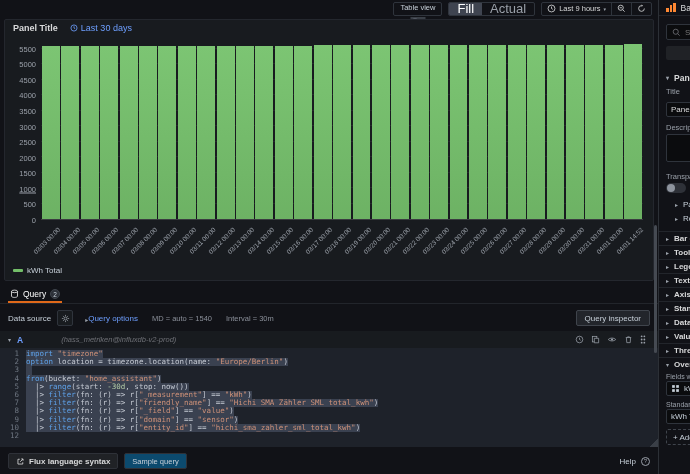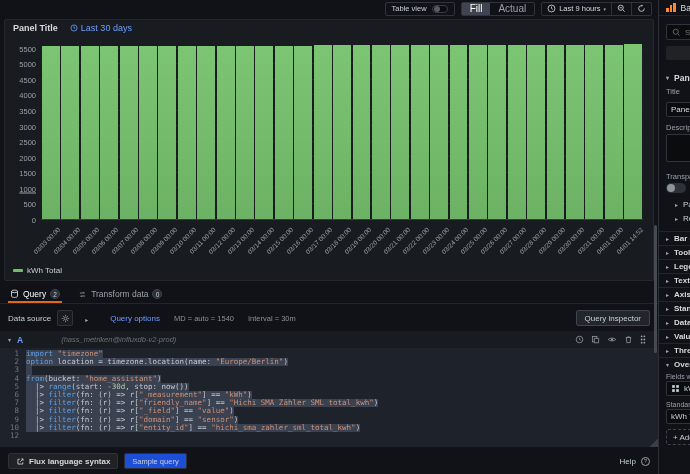--- a/index.html
+++ b/index.html
@@ -5,25 +5,25 @@
   * { margin:0; padding:0; box-sizing:border-box; }
   html,body { width:690px; height:474px; overflow:hidden; background:#111217;
               font-family:"Liberation Sans", sans-serif; color:#d8d9da; }
   .app { position:relative; width:690px; height:474px; background:#111217; }
   .main { position:absolute; left:0; top:0; width:658px; height:474px; }
 
   
   .toolbar { position:absolute; top:0; left:0; right:0; height:17px;
              display:flex; align-items:center; justify-content:flex-end; gap:6px; padding-right:6px; }
   .tb-group { display:flex; align-items:center; gap:5px; border:1px solid #2f343c; border-radius:2px;
-              height:14px; padding:0 6px; font-size:7.5px; color:#c7d0d9; }
+              height:14px; padding:0 6px; font-size:7.5px; color:#c7d0d9;flex-direction:column; }
   .switch { width:16px; height:8px; border-radius:5px; background:#0b0c0e; border:1px solid #3a3f47; position:relative; }
   .switch .knob { position:absolute; left:1px; top:0.5px; width:6px; height:6px; border-radius:50%; background:#565b66; }
   .tb-seg { display:flex; border:1px solid #2f343c; border-radius:2px; height:14px; overflow:hidden; }
-  .seg-btn { font-size:10px; color:#9aa0a9; padding:0 8px; display:flex; align-items:center; }
+  .seg-btn { font-size:13px; color:#9aa0a9; padding:0 8px; display:flex; align-items:center; }
   .seg-btn.active { background:#3f4450; color:#fff; }
   .tb-right { display:flex; border:1px solid #2f343c; border-radius:2px; height:14px; }
   .tb-btn { display:flex; align-items:center; gap:3px; padding:0 5px; font-size:7.5px; color:#d8d9da;
             border-right:1px solid #2f343c; }
   .tb-btn:last-child { border-right:none; }
   .caret { font-size:5px; color:#9aa0a9; }
   svg.ic { display:block; }
 
   
   .panel { position:absolute; left:4px; right:4px; top:19px; height:262px;
@@ -55,21 +55,21 @@
   .tab.active::after { content:""; position:absolute; left:-2px; right:-2px; bottom:0; height:2px; background:#e0691a; }
   .badge { min-width:10px; height:10px; border-radius:6px; background:#2d3139; border:1px solid #3f444c;
            color:#c7d0d9; font-size:6.5px; display:flex; align-items:center; justify-content:center; padding:0 2px; }
   .ds-row { position:absolute; top:307px; left:0; right:0; height:22px; display:flex; align-items:center;
             gap:6px; padding:0 8px; }
   .ds-label { font-size:8px; color:#c7d0d9; }
   .ds-select { display:flex; align-items:center; gap:4px; height:16px; padding:0 5px; background:#0b0c0e;
                border:1px solid #2f343c; border-radius:2px; font-size:8px; color:#c7d0d9; }
   .icon-btn { width:16px; height:16px; border:1px solid #2f343c; border-radius:2px; background:#181b1f;
               display:flex; align-items:center; justify-content:center; color:#9aa0a9; }
-  .qo { display:flex; align-items:flex-end; gap:22px; margin-left:6px; }
+  .qo { display:flex; align-items:flex-end; gap:0; margin-left:6px; }
   .qo .chev { color:#9aa0a9; font-size:6px; }
   .qo-label { font-size:8px; color:#6e9fff; }
   .qo-meta { font-size:7.5px; color:#8a8f99; margin-left:8px; }
   .spacer { flex:1; }
   .btn-secondary { height:16px; padding:0 8px; display:flex; align-items:center; font-size:8px; color:#c7d0d9;
                    background:#22252b; border:1px solid #3f444c; border-radius:2px; }
 
   .q-card { position:absolute; top:331px; left:0; right:0; height:116px; background:#181b1f; }
   .q-header { height:17px; display:flex; align-items:center; gap:6px; padding:0 8px; }
   .q-header .chev { font-size:6px; color:#9aa0a9; }
@@ -86,21 +86,21 @@
   .tk-s { color:#ce9178; }
   .tk-n { color:#b5cea8; }
   .tk-p { color:#c5cad3; }
   .resize-corner { position:absolute; right:0; bottom:0; width:9px; height:9px;
                    background:linear-gradient(135deg, transparent 55%, #3a3f47 55%); }
 
   .editor-footer { position:absolute; top:450px; left:0; right:0; height:22px; display:flex;
                    align-items:center; gap:6px; padding:0 8px; }
   .btn { display:flex; align-items:center; gap:4px; height:16px; padding:0 7px; background:#202226;
          border:1px solid #2e3138; border-radius:2px; font-size:8px; font-weight:bold; color:#d8d9da; }
-  .btn-sm { height:16px; padding:0 7px; display:flex; align-items:center; background:#1d4ed8;
+  .btn-sm { height:16px; padding:0 7px; display:flex; align-items:center; background:#0c4a6e;
             border:1px solid #2e3138; border-radius:2px; font-size:7.5px; color:#c7d0d9;text-align:center; }
   .help-btn { font-size:8px; color:#c7d0d9; display:flex; align-items:center; gap:5px; }
   .qmark { width:9px; height:9px; border:1px solid #9aa0a9; border-radius:50%; color:#9aa0a9;
            font-size:6px; display:flex; align-items:center; justify-content:center; }
 
   .scroll-thumb { position:absolute; right:1px; top:225px; width:3px; height:128px; background:#454a52; border-radius:2px; }
 
   
   .sidebar { position:absolute; left:658px; top:0; width:240px; height:474px; background:#111217;
              border-left:1px solid #2c3036; overflow:hidden; }
@@ -351,27 +351,20 @@
 
     <div class="tabs-row">
       <span class="tab active">
         <svg class="ic" width="9" height="10" viewBox="0 0 12 13">
             <ellipse cx="6" cy="3" rx="4" ry="1.7" fill="none" stroke="#fff" stroke-width="1"></ellipse>
             <path d="M2 3v6.4c0 .9 1.8 1.7 4 1.7s4-.8 4-1.7V3" fill="none" stroke="#fff" stroke-width="1"></path>
           </svg>
         <span>Query</span>
         <span class="badge">2</span>
       </span>
-      <span class="tab">
-        <svg class="ic" width="9" height="9" viewBox="0 0 12 12">
-            <path d="M2.5 4h6M8.5 4L7 2.5M9.5 8h-6M3.5 8L5 9.5" fill="none" stroke="#9aa0a9" stroke-width="1.1"></path>
-          </svg>
-        <span>Transform data</span>
-        <span class="badge">0</span>
-      </span>
     </div>
 
     <div class="ds-row">
       <span class="ds-label">Data source</span>
       <span class="icon-btn">
         <svg class="ic" width="9" height="9" viewBox="0 0 12 12">
             <circle cx="6" cy="6" r="2" fill="none" stroke="#9aa0a9" stroke-width="1.1"></circle>
             <path d="M6 1.2v1.6M6 9.2v1.6M1.2 6h1.6M9.2 6h1.6M2.6 2.6l1.2 1.2M8.2 8.2l1.2 1.2M9.4 2.6L8.2 3.8M3.8 8.2L2.6 9.4" stroke="#9aa0a9" stroke-width="1" fill="none"></path>
           </svg>
       </span>

